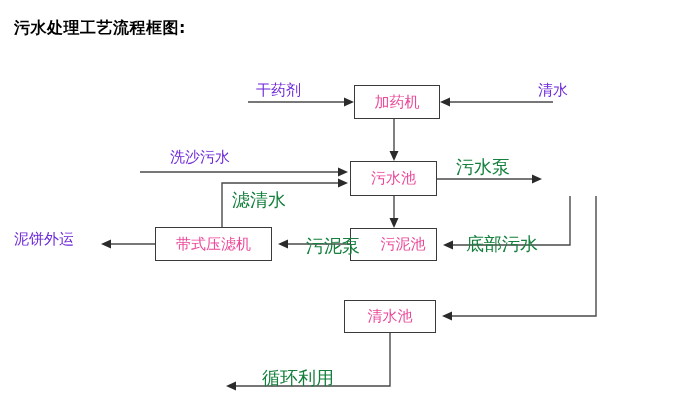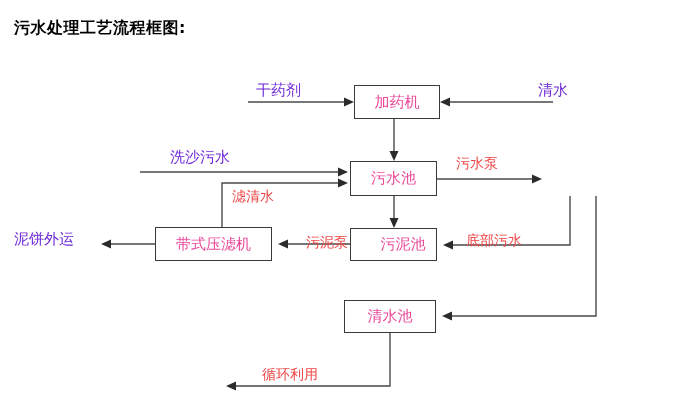--- a/index.html
+++ b/index.html
@@ -39,22 +39,22 @@
     color: #ec4899;
     font-size: 15px;
     display: flex;
     align-items: center;
     justify-content: center;
     white-space: nowrap;
     z-index: 3;
   }
   .edge-label {
     position: absolute;
-    font-size: 14px;
-    color: #ef4444;
+    font-size: 18px;
+    color: #15803d;
     white-space: nowrap;
     background: transparent;
     z-index: 4;
   }
   .term-label {
     position: absolute;
     font-size: 15px;
     color: #6d28d9;
     white-space: nowrap;
     z-index: 4;

